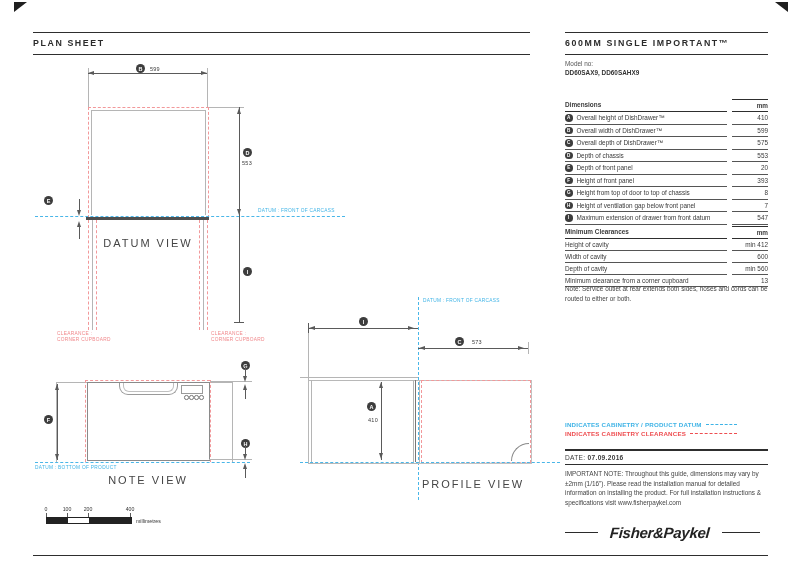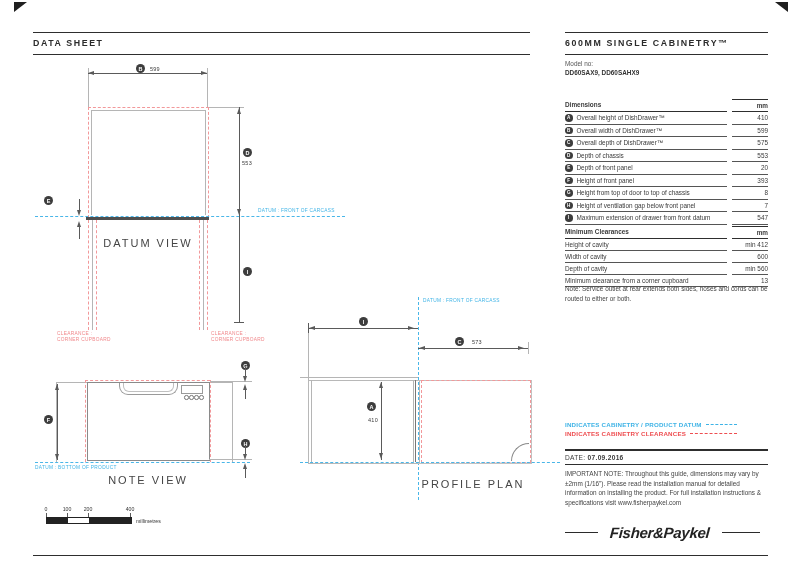--- a/index.html
+++ b/index.html
@@ -53,21 +53,21 @@
 </style>
 </head>
 <body>
 
 <div class="page">
 
   <div class="cornerL"></div>
   <div class="cornerR"></div>
 
   <div class="rule" style="left:33px;top:32px;width:497px;height:1.4px;"></div>
-  <div class="htitle" style="left:33px;top:38px;">DATA SHEET</div>
+  <div class="htitle" style="left:33px;top:38px;">PLAN SHEET</div>
   <div class="rule" style="left:33px;top:54px;width:497px;height:1px;"></div>
 
   <div class="vl light" style="left:88px;top:68px;height:39px;"></div>
   <div class="vl light" style="left:207px;top:68px;height:39px;"></div>
   <div class="hl" style="left:88px;top:73px;width:119px;"></div>
   <div class="ah ah-l" style="left:88px;top:70.5px;"></div>
   <div class="ah ah-r" style="left:201px;top:70.5px;"></div>
   <div class="circ" style="left:136px;top:64px;">B</div>
   <div class="dimtxt" style="left:150px;top:66px;">599</div>
 
@@ -177,38 +177,38 @@
   <div class="ah ah-up" style="left:379px;top:382px;"></div>
   <div class="ah ah-down" style="left:379px;top:453px;"></div>
   <div class="circ" style="left:367px;top:402px;">A</div>
   <div class="dimtxt" style="left:364px;top:417px;width:18px;text-align:center;">410</div>
 
   <div class="abs" style="left:418px;top:380px;width:113px;height:82px;border:1px solid #c2c2c2;border-left:none;"></div>
   <div class="abs" style="left:421px;top:380px;width:108px;height:81px;border:1px dashed #f2989a;"></div>
   <div class="abs" style="left:511px;top:443px;width:17px;height:17px;border-top:1px solid #888;border-left:1px solid #888;border-top-left-radius:100%;"></div>
 
   <div class="dch" style="left:300px;top:462px;width:260px;"></div>
-  <div class="viewlbl" style="left:417px;top:478px;width:112px;">PROFILE PLAN</div>
+  <div class="viewlbl" style="left:417px;top:478px;width:112px;">PROFILE VIEW</div>
 
   <div class="scale-lbl" style="left:42px;top:506px;width:8px;">0</div>
   <div class="scale-lbl" style="left:60px;top:506px;width:14px;">100</div>
   <div class="scale-lbl" style="left:81px;top:506px;width:14px;">200</div>
   <div class="scale-lbl" style="left:123px;top:506px;width:14px;">400</div>
   <div class="vl" style="left:46px;top:513px;height:4px;"></div>
   <div class="vl" style="left:67px;top:513px;height:4px;"></div>
   <div class="vl" style="left:88px;top:513px;height:4px;"></div>
   <div class="vl" style="left:130px;top:513px;height:4px;"></div>
   <div class="abs" style="left:46px;top:517px;width:84px;height:5px;border:1px solid #222;">
     <div style="position:absolute;left:0;top:0;width:21px;height:5px;background:#222;"></div>
     <div style="position:absolute;left:42px;top:0;width:42px;height:5px;background:#222;"></div>
   </div>
   <div class="scale-lbl" style="left:136px;top:518px;width:40px;text-align:left;">millimetres</div>
 
   <div class="rule" style="left:565px;top:32px;width:203px;height:1.4px;"></div>
-  <div class="htitle" style="left:565px;top:38px;">600MM SINGLE CABINETRY™</div>
+  <div class="htitle" style="left:565px;top:38px;">600MM SINGLE IMPORTANT™</div>
   <div class="rule" style="left:565px;top:54px;width:203px;height:1px;"></div>
 
   <div class="abs" style="left:565px;top:60px;font-size:6.4px;color:#555;">Model no:</div>
   <div class="abs" style="left:565px;top:69px;font-size:6.4px;font-weight:bold;color:#333;">DD60SAX9, DD60SAHX9</div>
 
   <div class="tbl" style="left:565px;top:99px;">
     <div class="thdr">
       <span class="desc">Dimensions</span>
       <span class="val">mm</span>
     </div>

